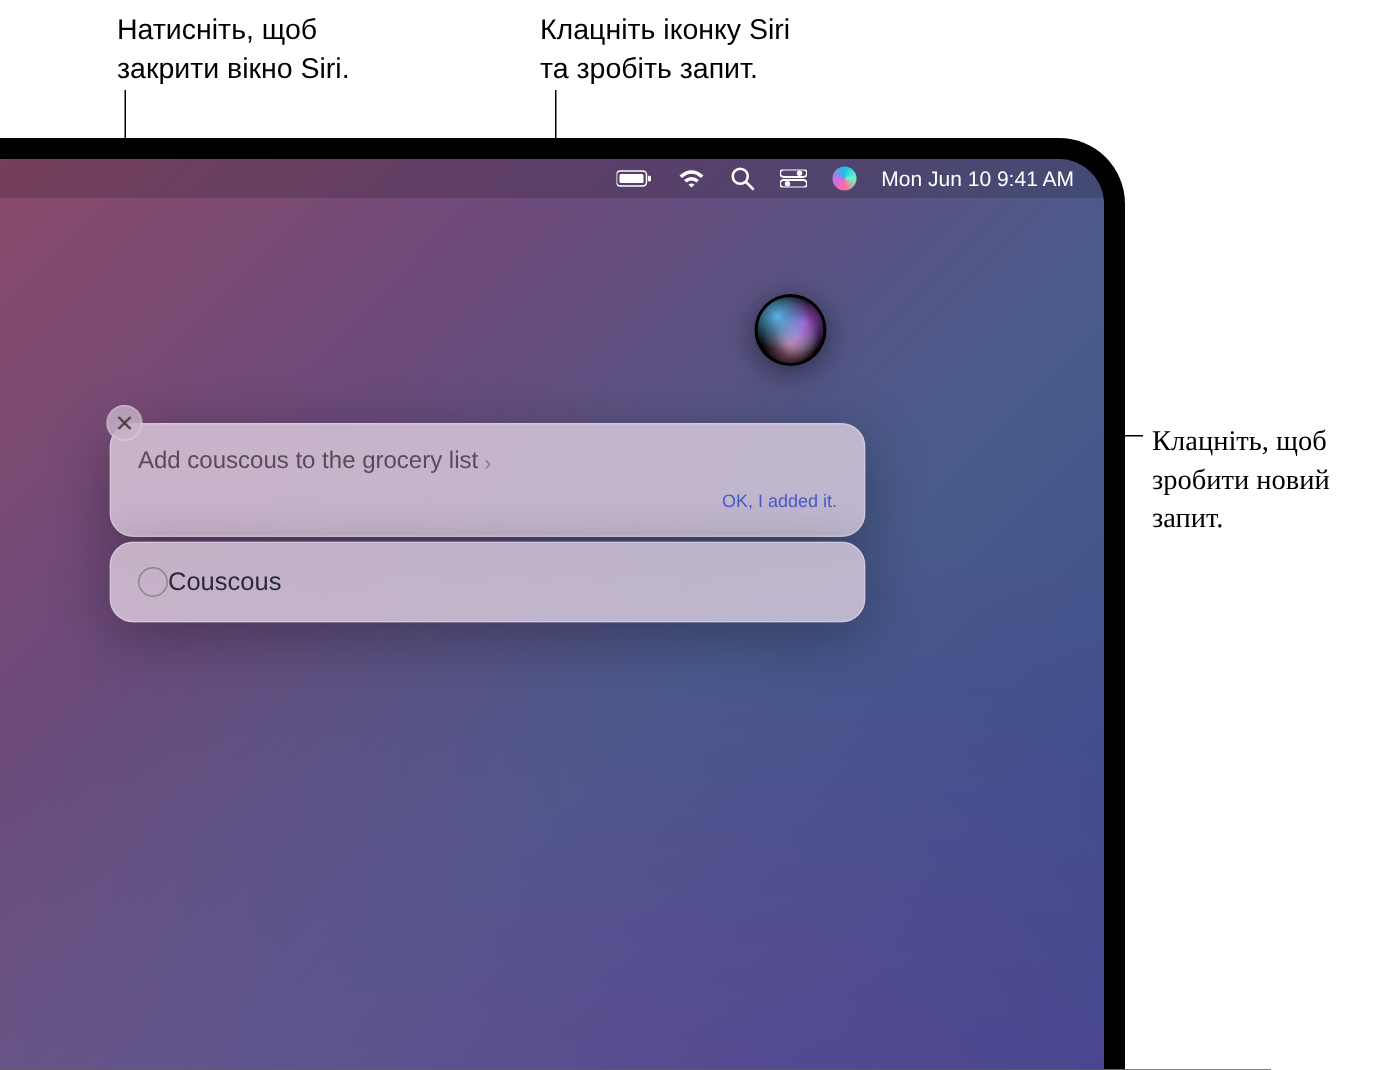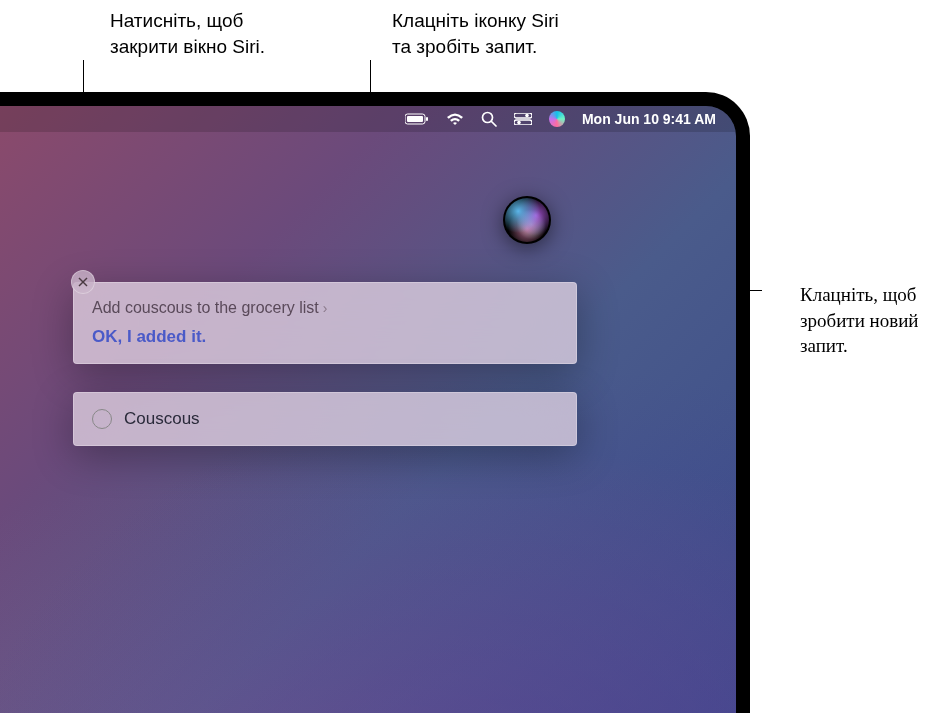--- a/index.html
+++ b/index.html
@@ -12,21 +12,20 @@
       overflow: hidden;
     }
     
     
     .callout {
       position: absolute;
       font-size: 19px;
       line-height: 1.35;
       color: #000;
       text-align: left;
-      margin-left: 32px;
     }
     .callout-close { top: 8px; left: 78px; width: 220px; }
     .callout-siri-icon { top: 8px; left: 360px; width: 230px; }
     .callout-siri-orb { top: 282px; left: 768px; width: 150px; font-family: Liberation Serif, serif; }
     
     .callout-line {
       position: absolute;
       background: #000;
     }
     .line-close-v { left: 83px; top: 60px; width: 1px; height: 256px; }
@@ -86,21 +85,21 @@
       gap: 17px;
       color: #fff;
       font-size: 14px;
     }
     .menubar-icon { display: flex; align-items: center; justify-content: center; }
     .menubar svg { fill: #fff; }
     .siri-gradient {
       background: conic-gradient(from 180deg, #ff6b9d, #c471ed, #12c2e9, #71f5c4, #ff6b9d);
       border-radius: 50%;
     }
-    .date-time { font-weight: 700; white-space: nowrap; }
+    .date-time { font-weight: 400; white-space: nowrap; }
     
     
     .siri-container {
       position: absolute;
       top: 166px;
       left: 73px;
       width: 504px;
     }
     .close-btn {
       position: absolute;
@@ -137,51 +136,51 @@
       background: 
         radial-gradient(circle at 30% 30%, rgba(100,200,255,0.9), transparent 50%),
         radial-gradient(circle at 70% 40%, rgba(200,100,255,0.8), transparent 50%),
         radial-gradient(circle at 50% 70%, rgba(255,150,200,0.7), transparent 50%),
         radial-gradient(circle at 60% 60%, rgba(100,255,200,0.6), transparent 40%);
     }
     
     .siri-card {
       background: rgba(230,215,230,0.75);
       backdrop-filter: blur(30px);
-      border-radius: 4px;
+      border-radius: 16px;
       padding: 16px 18px;
-      margin-bottom: 28px;
+      margin-bottom: 3px;
       box-shadow: 0 10px 40px rgba(0,0,0,0.3);
       border: 0.5px solid rgba(255,255,255,0.25);
     }
     .siri-card.first { margin-top: 10px; }
     .siri-request {
       font-size: 16px;
       color: #5a4a5a;
       display: flex;
       align-items: center;
       gap: 4px;
       margin-bottom: 10px;
     }
     .chevron-small { color: #8a7a8a; font-size: 14px; }
     .siri-response {
-      font-size: 17px;
-      font-weight: 700;
+      font-size: 12px;
+      font-weight: 400;
       color: #4a5ac8;
+      text-align: right;
     }
     .list-title {
       font-size: 20px;
       font-weight: 700;
       color: #5a5ad8;
       margin-bottom: 12px;
     }
     .list-item {
       display: flex;
       align-items: center;
-      gap: 12px;
       font-size: 17px;
       color: #2a2a3a;
     }
     .checkbox-circle {
       width: 20px;
       height: 20px;
       border-radius: 50%;
       border: 1.5px solid #888;
     }
   </style>

